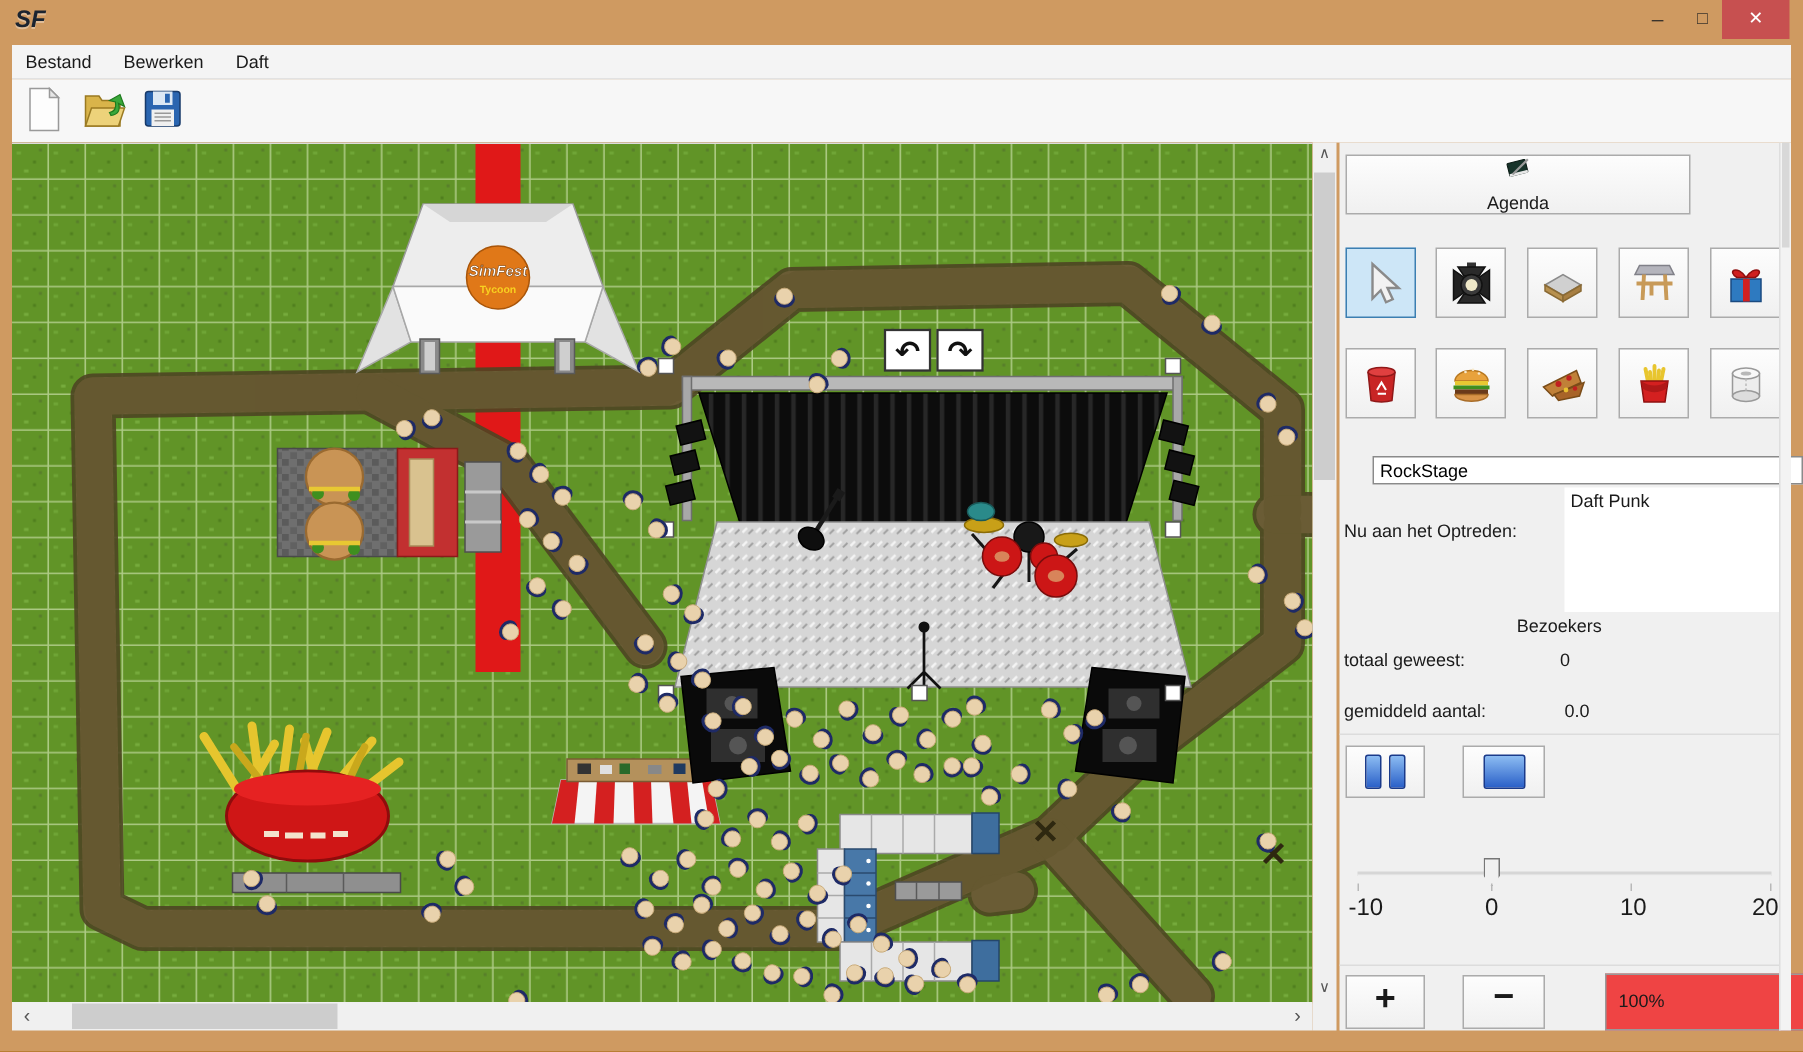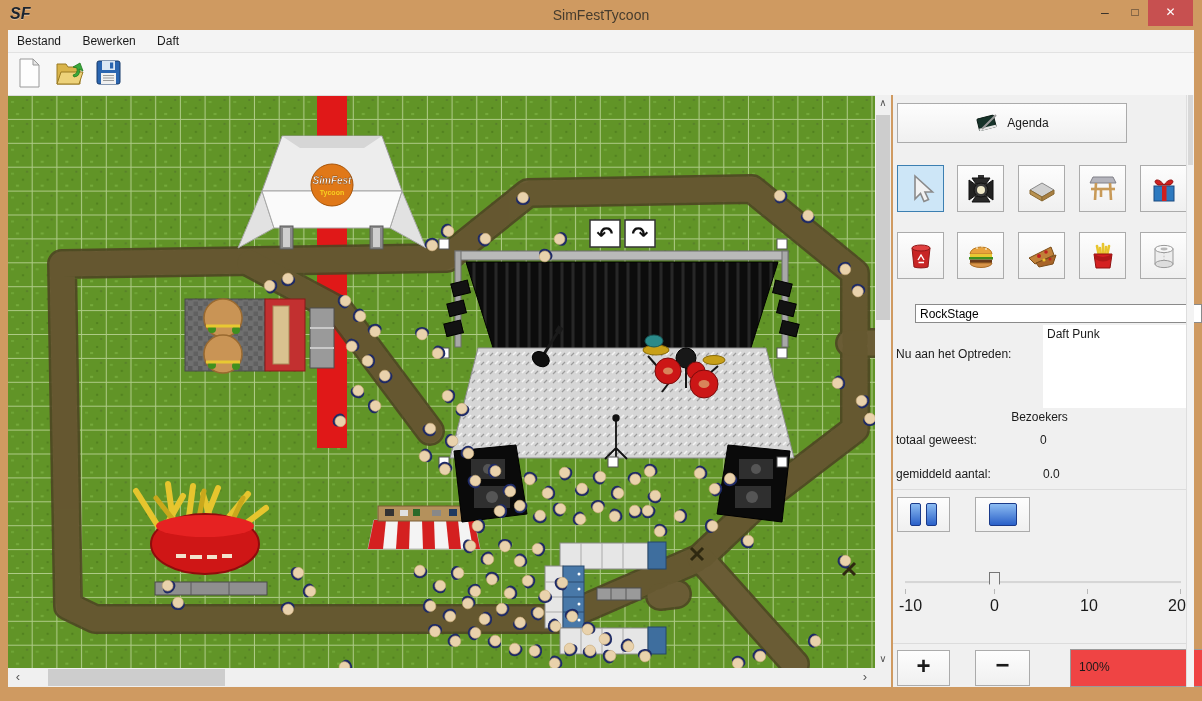--- a/index.html
+++ b/index.html
@@ -35,21 +35,21 @@
                   font-size:13px;color:#555;line-height:18px;}
   .hthumb{position:absolute;left:40px;top:1px;width:177px;height:17px;background:#cdcdcd;}
   .scroll-corner{position:absolute;left:875px;top:668px;width:16px;height:19px;background:#f0f0f0;}
   
   #panel{position:absolute;left:893px;top:95px;width:293px;height:592px;background:#f0f0f0;font-size:12px;}
   .panel-scroll{position:absolute;left:1186px;top:95px;width:7px;height:592px;background:#f3f3f3;
                 border-left:1px solid #dedede;}
   .panel-scroll .pthumb{position:absolute;left:1px;top:0;width:5px;height:70px;background:#d8d8d8;}
   .btn{background:linear-gradient(180deg,#fdfdfd,#f0f0f0);border:1px solid #ababab;box-sizing:border-box;}
   .agenda-btn{position:absolute;left:4px;top:8px;width:230px;height:40px;display:flex;
-              align-items:center;justify-content:center;gap:8px;}
+              align-items:center;justify-content:center;gap:8px;flex-direction:column;}
   .tool-btn{position:absolute;width:47px;height:47px;display:flex;align-items:center;justify-content:center;}
   .tool-btn.selected{background:#cde6f7;border-color:#3c7fb1;}
   .c1{left:4px}.c2{left:64px}.c3{left:125px}.c4{left:186px}.c5{left:247px}
   .r1{top:70px}.r2{top:137px}
   .stage-input{position:absolute;left:4px;top:209px;width:287px;height:19px;border:1px solid #8a8a8a;
                font-size:12px;padding:1px 4px;box-sizing:border-box;font-family:"Liberation Sans",sans-serif;margin-left:18px;}
   .now-label{position:absolute;left:3px;top:252px;width:145px;}
   .performers-box{position:absolute;left:150px;top:230px;width:145px;height:83px;background:#fff;
                   padding:2px 4px;box-sizing:border-box;}
   .visitors-header{position:absolute;left:0;top:315px;width:293px;text-align:center;}
@@ -83,21 +83,20 @@
   .zoom-out-btn{position:absolute;left:82px;top:555px;width:55px;height:36px;font-size:24px;
                 font-weight:bold;line-height:28px;text-align:center;}
   .zoom-box{position:absolute;left:157px;top:554px;width:138px;height:38px;background:#ef4444;
             border:1px solid #9a9a9a;box-sizing:border-box;line-height:22px;padding:6px 8px;margin-left:20px;}
 </style>
 </head>
 <body>
 
 <div class="titlebar">
   <span class="app-icon">SF</span>
-  <div class="win-title">SimFestTycoon</div>
   <div class="win-btn btn-min">–</div>
   <div class="win-btn btn-max">□</div>
   <div class="win-btn btn-close">✕</div>
 </div>
 
 <div class="menubar">
   <span class="menu-item">Bestand</span>
   <span class="menu-item">Bewerken</span>
   <span class="menu-item">Daft</span>
 </div>

